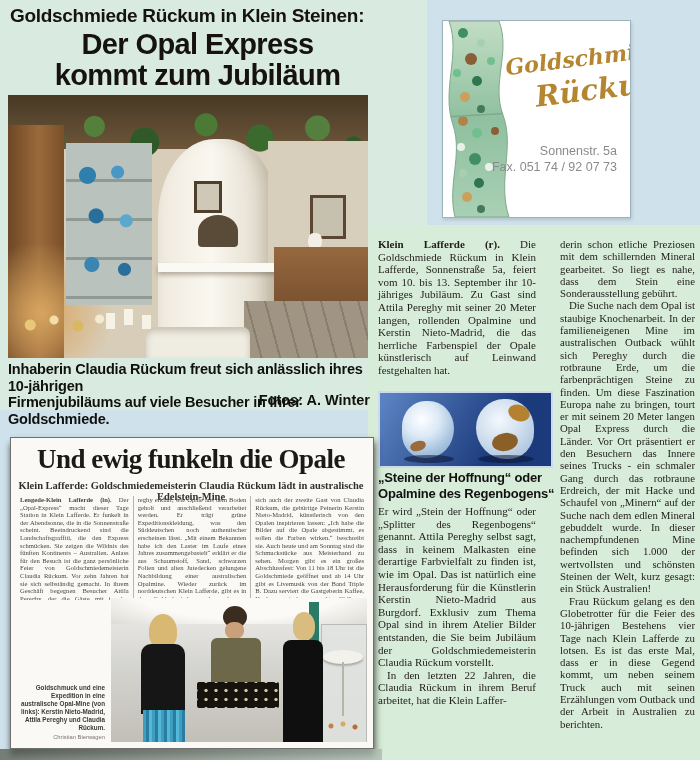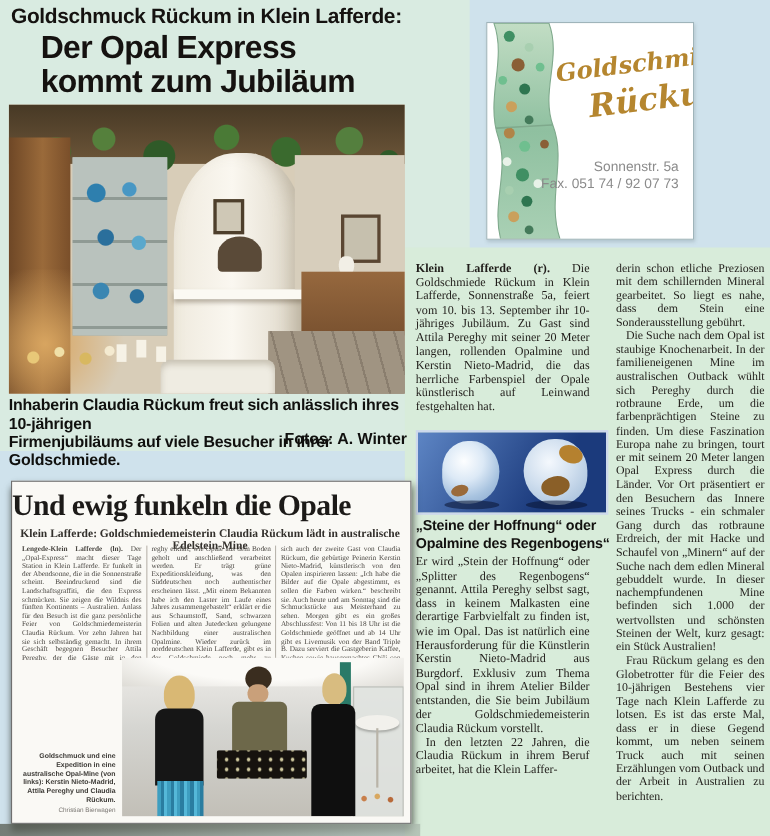--- a/index.html
+++ b/index.html
@@ -7,22 +7,22 @@
        background:#cfe2ec;font-family:"Liberation Serif",serif;}
   .abs{position:absolute;}
 
   
   .panel-top{left:0;top:0;width:427px;height:410px;background:#d9ebe1;}
   .panel-right{left:368px;top:225px;width:332px;height:535px;background:#d8ecda;overflow:hidden;}
 
   
   .kicker{left:10px;top:5px;width:410px;font-family:"Liberation Sans",sans-serif;
           font-weight:bold;font-size:19px;color:#151210;letter-spacing:-0.3px;}
-  .title{left:0;top:29px;width:395px;font-family:"Liberation Sans",sans-serif;
-         font-weight:bold;font-size:29px;line-height:31px;color:#151210;letter-spacing:-0.6px;padding-left:37px;}
+  .title{left:0;top:29px;width:395px;text-align:center;font-family:"Liberation Sans",sans-serif;
+         font-weight:bold;font-size:29px;line-height:31px;color:#151210;letter-spacing:-0.6px;}
 
   
   .photo-main{left:8px;top:95px;width:360px;height:263px;overflow:hidden;background:#d8cdb8;}
   .pm-ceiling{left:0;top:0;width:360px;height:54px;background:linear-gradient(#473925,#6d5639);}
   .pm-plants{left:0;top:8px;width:360px;height:78px;background-image:
       radial-gradient(circle at 12% 45%, #3f6b33 0 13px, transparent 14px),
       radial-gradient(circle at 24% 30%, #55803c 0 10px, transparent 11px),
       radial-gradient(circle at 38% 50%, #2f5a28 0 14px, transparent 15px),
       radial-gradient(circle at 55% 28%, #4a7a36 0 11px, transparent 12px),
       radial-gradient(circle at 70% 45%, #3a6a2e 0 13px, transparent 14px),
@@ -104,21 +104,21 @@
   .opal2-spot2{left:112px;top:40px;width:26px;height:18px;border-radius:50%;background:#8a5f28;transform:rotate(-10deg);}
   .opal-shadow{top:62px;height:8px;border-radius:50%;background:rgba(10,20,50,.55);}
   .caption-opal{left:378px;top:470px;width:182px;font-family:"Liberation Sans",sans-serif;
       font-weight:bold;font-size:13px;line-height:15.5px;color:#12110f;letter-spacing:-0.2px;}
   .col1b{left:378px;top:505px;width:158px;}
   .col2a{left:560px;top:238px;width:135px;font-size:10.8px;line-height:12.3px;}
 
   
   .clip{left:10px;top:437px;width:362px;height:310px;background:#faf9f5;border:1px solid #6f6f6f;
       overflow:hidden;box-shadow:0 7px 6px rgba(35,40,33,.6),3px 3px 6px rgba(60,65,58,.35);}
-  .clip-title{left:0;top:6px;width:360px;text-align:left;font-family:"Liberation Serif",serif;
+  .clip-title{left:0;top:6px;width:360px;text-align:center;font-family:"Liberation Serif",serif;
       font-weight:bold;font-size:27px;color:#1c1a18;letter-spacing:-0.5px;}
   .clip-sub{left:0;top:42px;width:360px;text-align:center;font-family:"Liberation Serif",serif;
       font-weight:bold;font-size:10.5px;color:#33302c;}
   .clip-cols{left:5px;top:58px;width:352px;height:104px;display:flex;gap:0;}
   .clip-col{width:117px;height:104px;overflow:hidden;font-size:6.6px;line-height:7.6px;
       color:#4a4742;text-align:justify;padding:0 4px;}
   .clip-col + .clip-col{border-left:1px solid #b9b5ad;}
   .clip-lead{font-weight:bold;}
   .photo-clip{left:100px;top:160px;width:256px;height:144px;overflow:hidden;
       background:linear-gradient(180deg,#f0eeea,#d5d5d1 45%,#c2bfb7);}
@@ -149,21 +149,21 @@
 
   .bottom-shadow{left:0;top:749px;width:382px;height:11px;
       background:linear-gradient(90deg,#565b50,#868f82 55%,#aab8ac);opacity:.75;}
 </style>
 </head>
 <body>
 
 <div class="abs panel-top"></div>
 <div class="abs panel-right"></div>
 
-<div class="abs kicker">Goldschmuck Rückum in Klein Lafferde:</div>
+<div class="abs kicker">Goldschmiede Rückum in Klein Steinen:</div>
 <div class="abs title">
   <span>Der Opal Express</span><br>
   <span>kommt zum Jubiläum</span>
 </div>
 
 <div class="abs photo-main">
   <div class="abs pm-ceiling"></div>
   <div class="abs pm-plants"></div>
   <div class="abs pm-wood-left"></div>
   <div class="abs pm-glow"></div>

